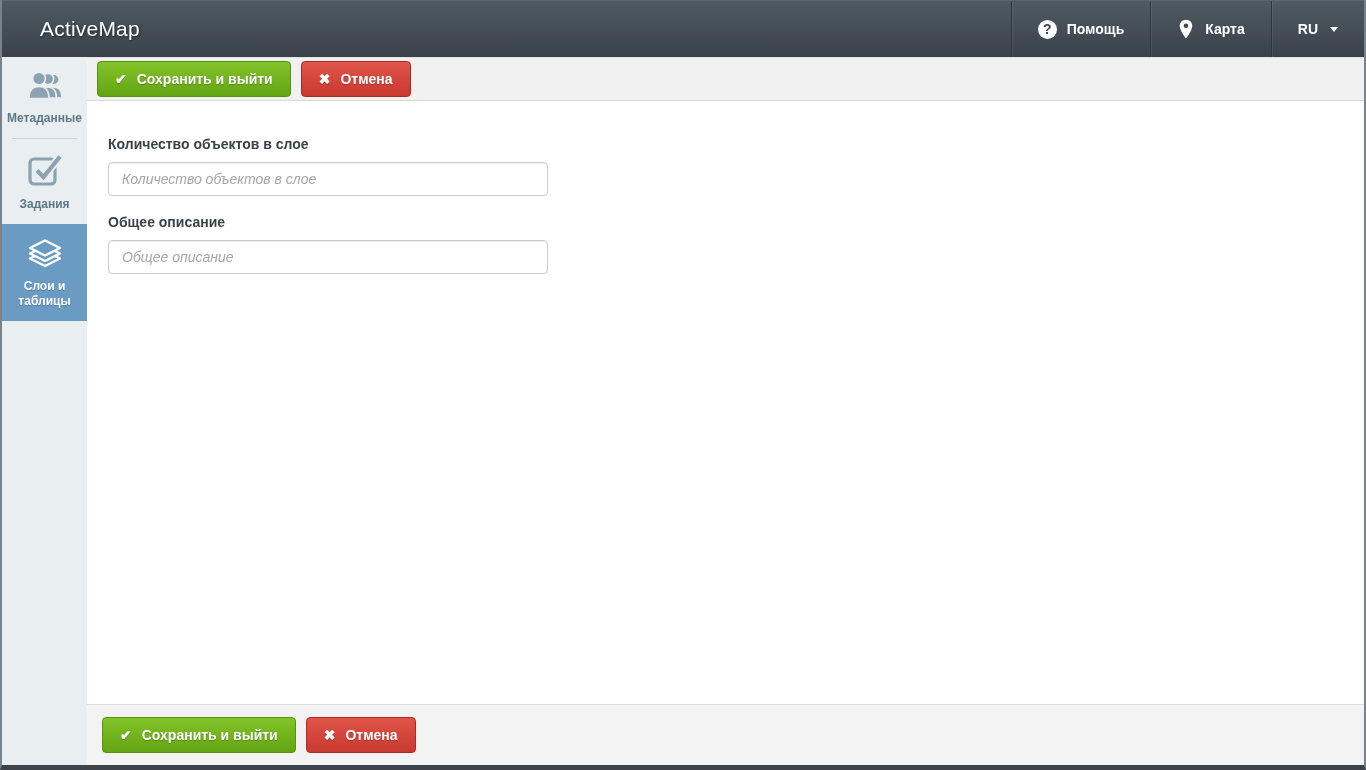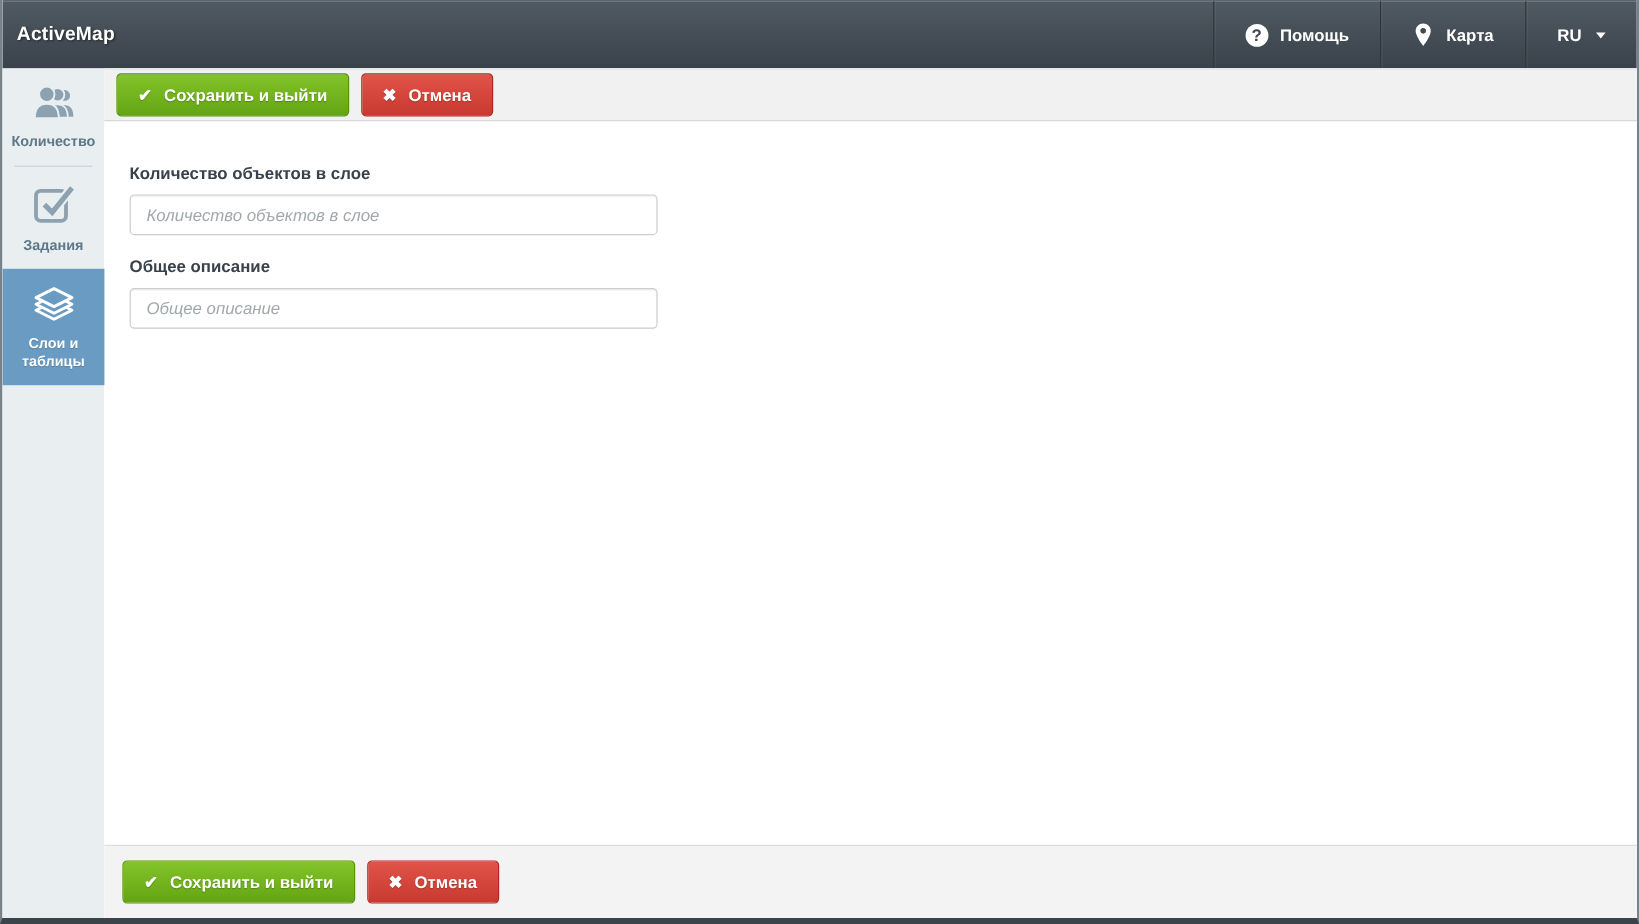--- a/index.html
+++ b/index.html
@@ -6,21 +6,21 @@
   html,body { width:100%; height:100%; background:#fff; }
   body { font-family:"Liberation Sans", sans-serif; }
 
   .page { width:1366px; height:770px; display:flex; flex-direction:column;
           border-left:2px solid #78828a; border-right:2px solid #78828a;
           border-bottom:5px solid #3c444b; overflow:hidden; background:#fff; }
 
   
   .navbar { height:57px; flex:0 0 57px; display:flex; justify-content:space-between;
             background:linear-gradient(#505a62,#39424a); border-top:1px solid #5c666e; }
-  .logo { color:#fff; font-size:16px; font-weight:bold; line-height:56px; padding-left:12px;
+  .logo { color:#fff; font-size:21px; font-weight:normal; line-height:56px; padding-left:38px;
           text-shadow:1px 1px 2px rgba(0,0,0,.5); letter-spacing:.2px; }
   .nav-items { display:flex; height:100%; }
   .nav-item { display:flex; align-items:center; gap:10px; padding:0 26px; cursor:pointer;
               color:#fff; font-size:14px; font-weight:bold;
               border-left:1px solid #2e363d; box-shadow:inset 1px 0 0 rgba(255,255,255,.08); }
   .help-circle { width:19px; height:19px; border-radius:50%; background:#fff; color:#3d464e;
                  font-size:14px; font-weight:bold; display:flex; align-items:center; justify-content:center; }
   .caret-down { width:0; height:0; border-left:4px solid transparent; border-right:4px solid transparent;
                 border-top:5px solid #fff; margin-left:2px; }
   .nav-user { padding:0 40px; }
@@ -112,21 +112,21 @@
         <svg width="40" height="32" viewBox="0 0 40 32">
           <g fill="#8ca2b0" stroke="#e9eef0" stroke-width="1.6">
             <circle cx="29" cy="9.5" r="5.2"></circle>
             <path d="M21 28 c0-7.5 3.5-11 8-11 s8 3.5 8 11 z"></path>
             <circle cx="23" cy="9" r="5.6"></circle>
             <path d="M14.5 28 c0-7.5 3.7-11 8.5-11 s8.5 3.5 8.5 11 z"></path>
             <circle cx="14" cy="8.5" r="6.4"></circle>
             <path d="M4 28.5 c0-8.5 4.3-12 10-12 s10 3.5 10 12 z"></path>
           </g>
         </svg>
-        <span class="side-label">Количество</span>
+        <span class="side-label">Метаданные</span>
       </div>
       <div class="side-item">
         <svg width="38" height="37" viewBox="0 0 38 37">
           <rect x="4" y="8" width="25" height="25" rx="4" fill="none" stroke="#8ca2b0" stroke-width="3.2"></rect>
           <path d="M11 19.5 l6.5 6.5 L34 5.5" fill="none" stroke="#e9eef0" stroke-width="8"></path>
           <path d="M11 19.5 l6.5 6.5 L34 5.5" fill="none" stroke="#8ca2b0" stroke-width="4.2"></path>
         </svg>
         <span class="side-label">Задания</span>
       </div>
       <div class="side-item active">

